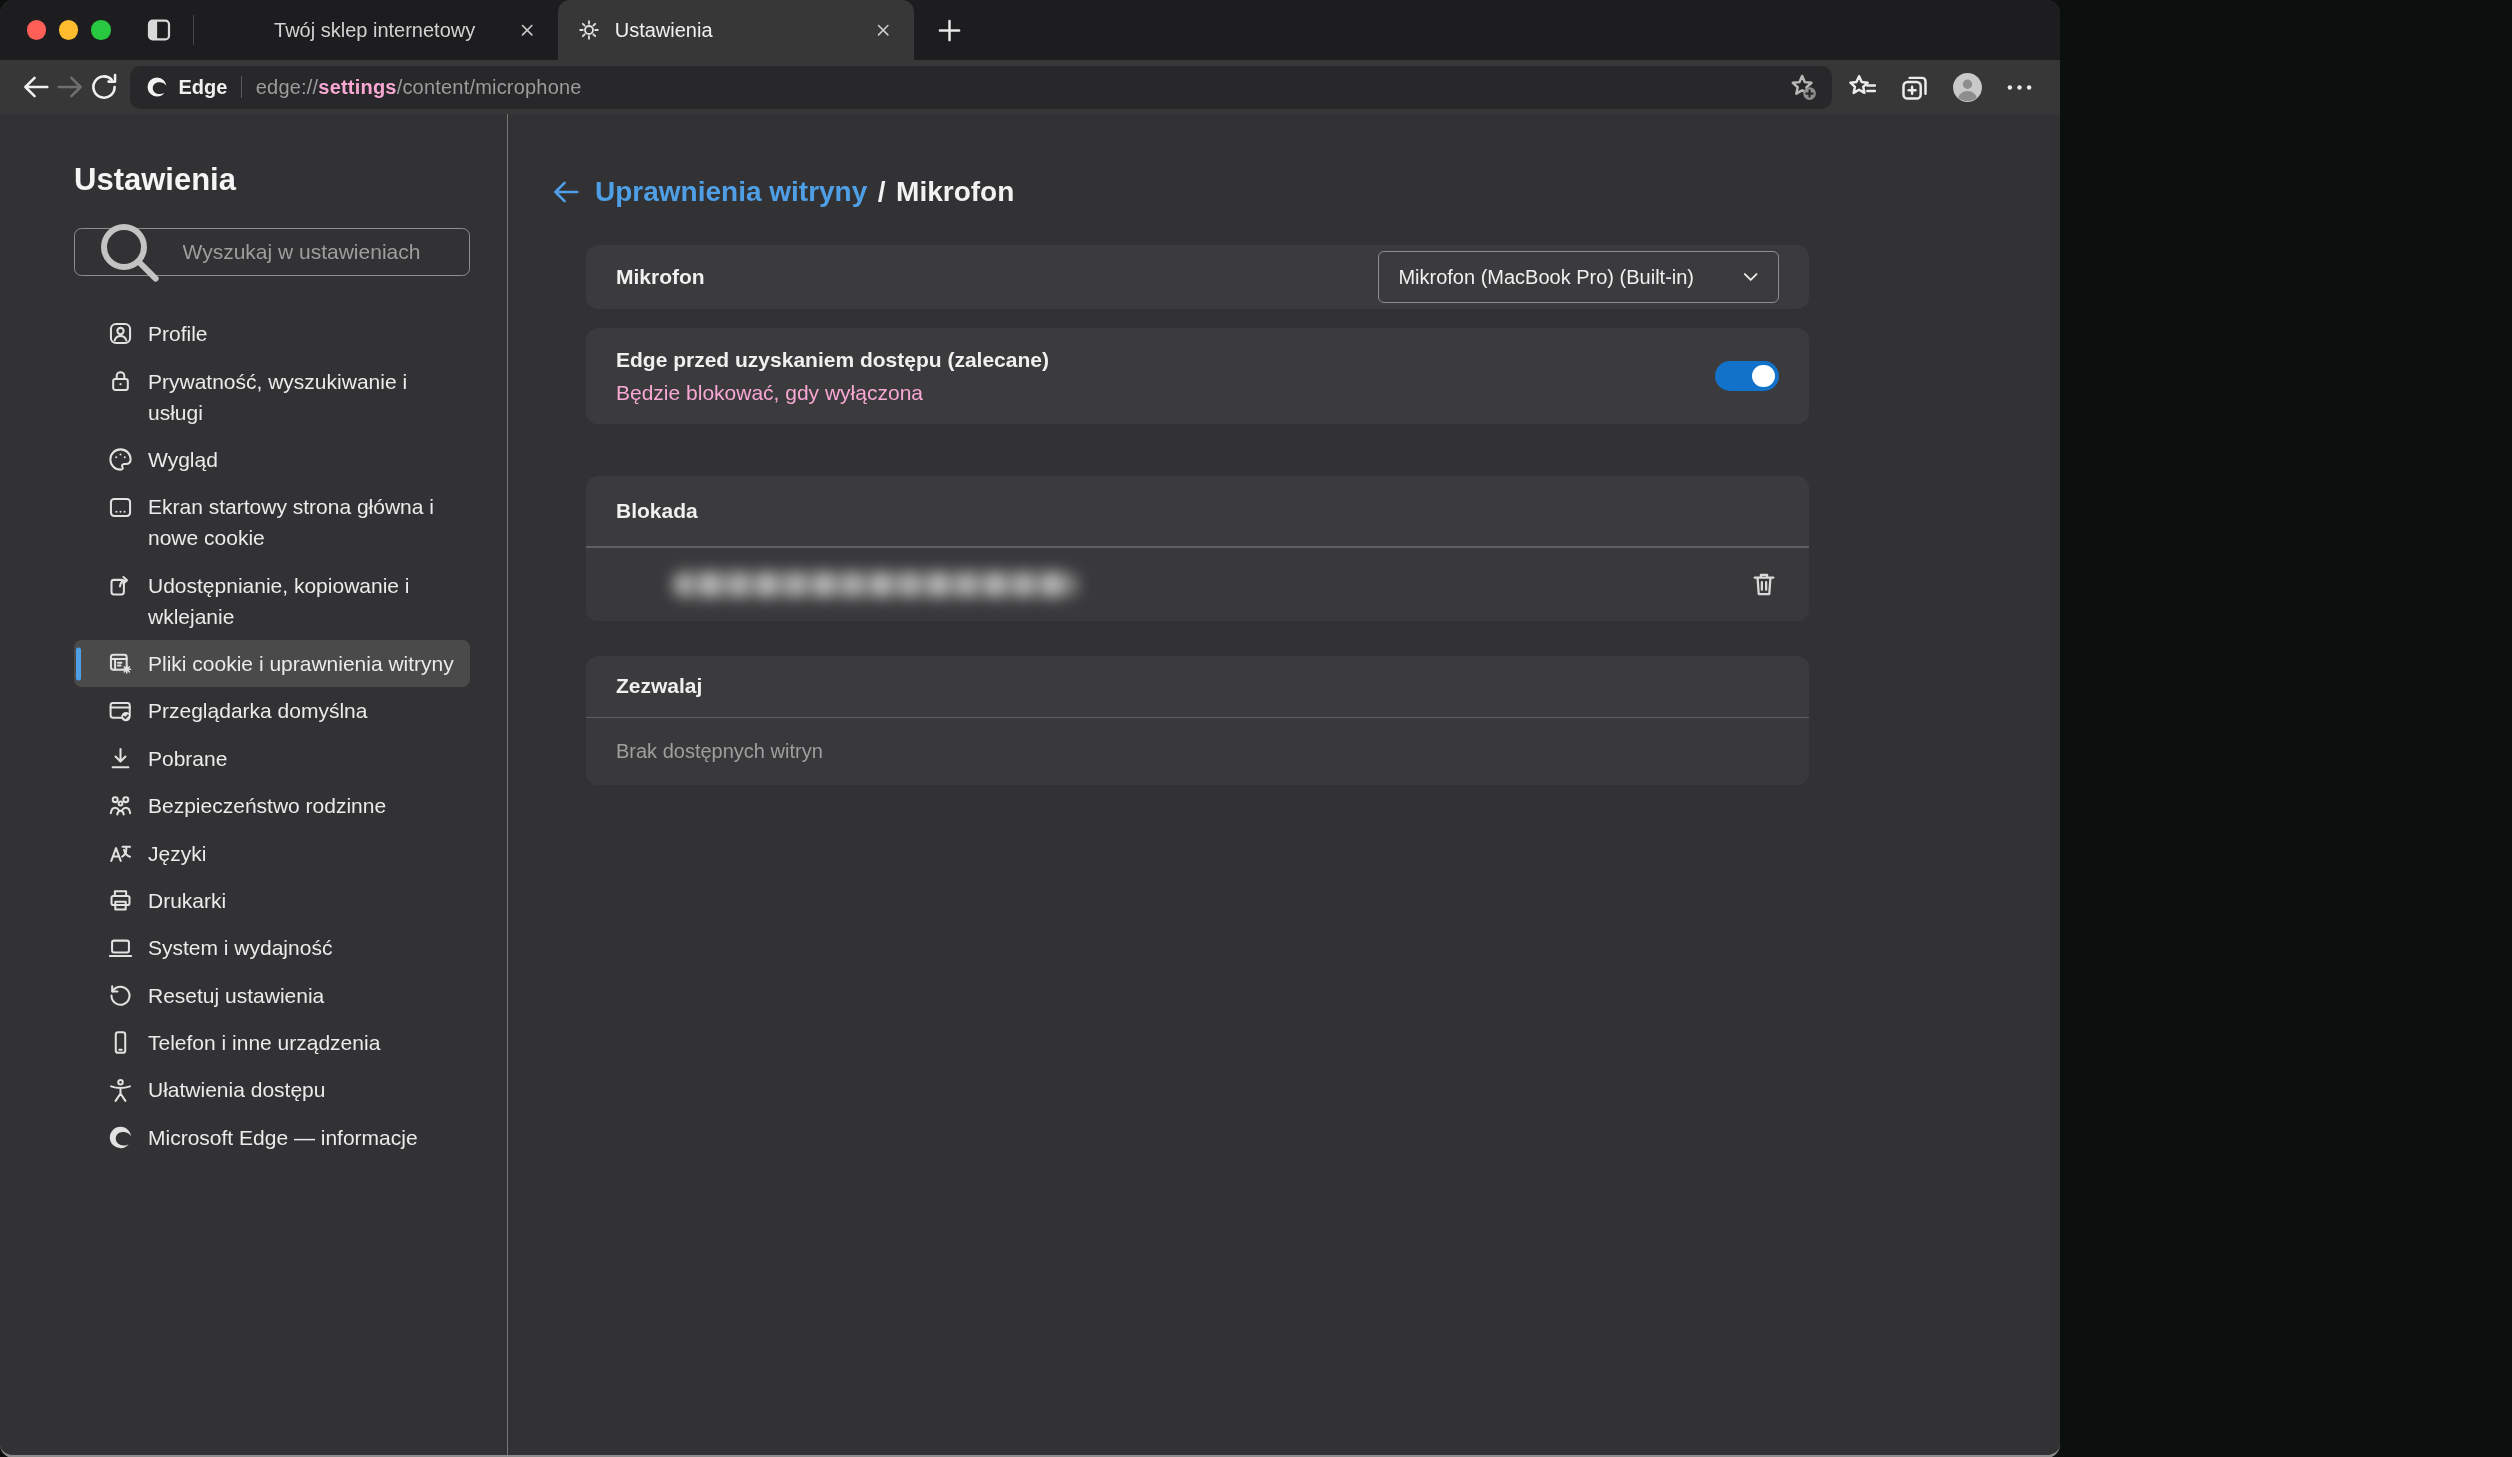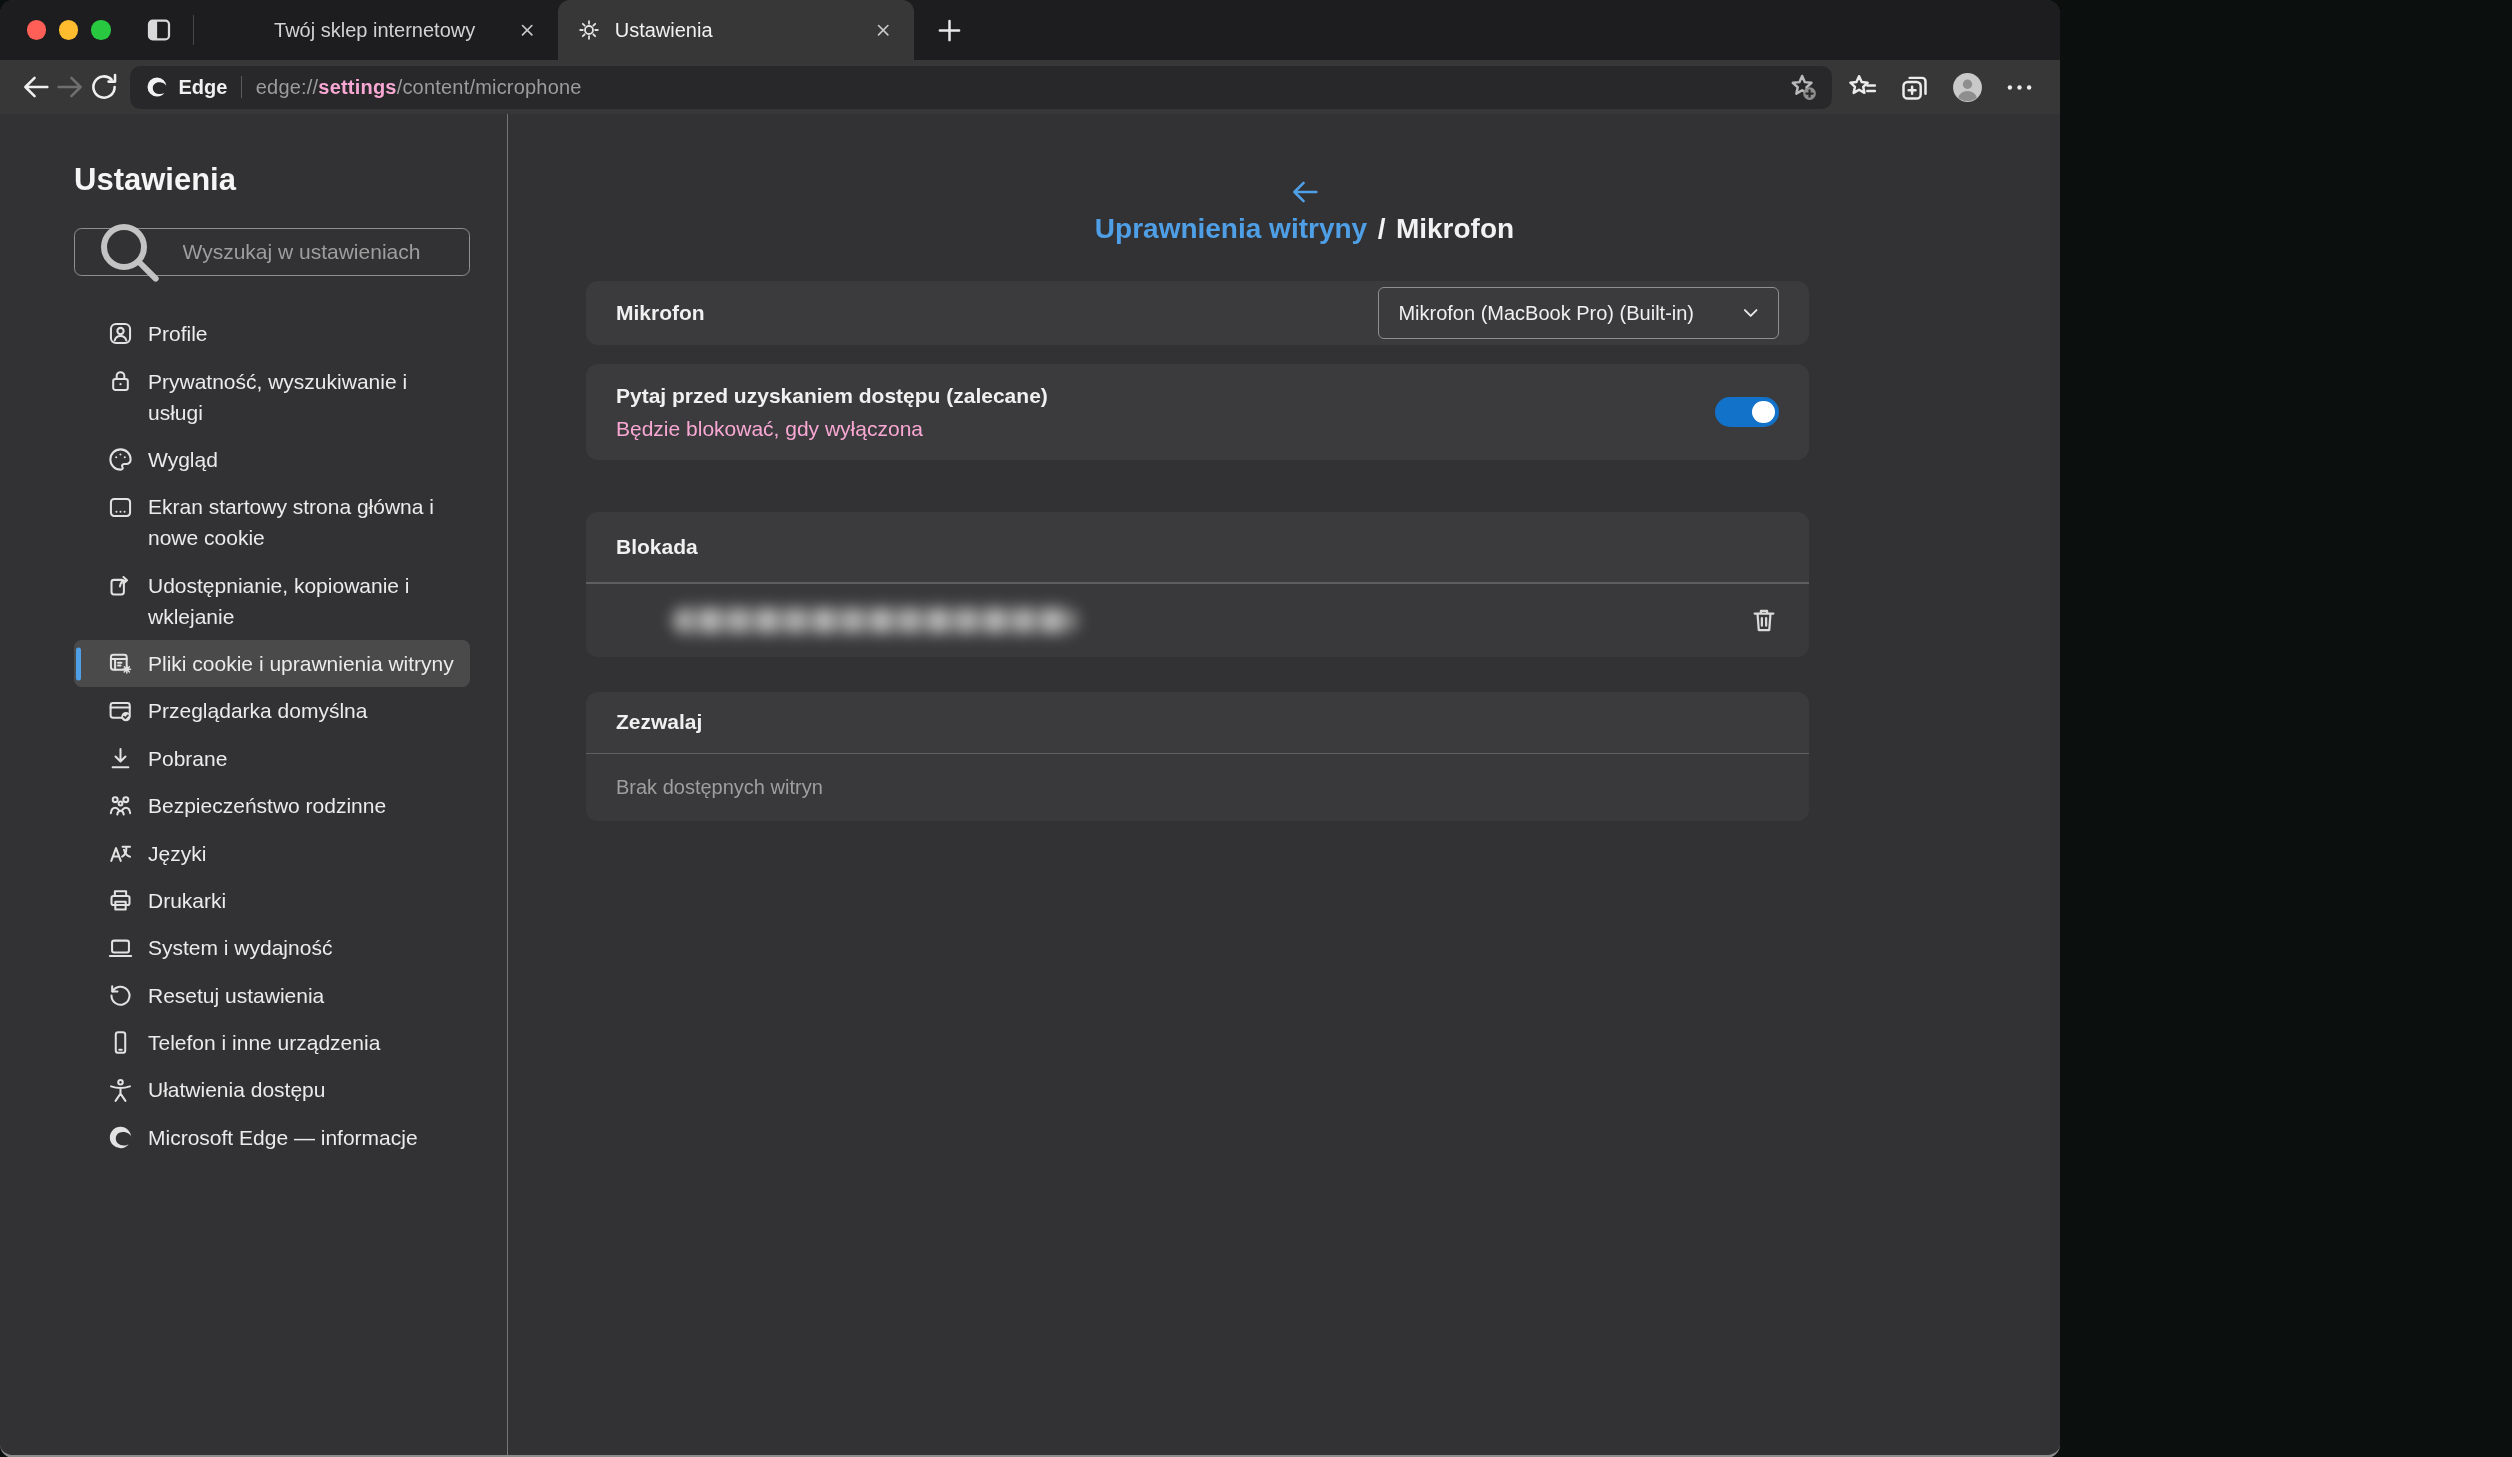--- a/index.html
+++ b/index.html
@@ -51,21 +51,21 @@
   .nav-item{position:relative;display:flex;gap:14px;padding:8.2px 12px 8.2px 33px;border-radius:7.5px;color:#ebebeb;
             font-size:21px;line-height:31px;align-items:flex-start;}
   .nav-item.selected{background:#4a4a4a;}
   .accent{position:absolute;left:1.5px;top:50%;transform:translateY(-50%);width:5.2px;height:33px;border-radius:3px;background:var(--blue,#4da0e8);}
   .nicon{flex:none;width:27px;height:27px;margin-top:2.2px;color:#e2e2e2;}
   .nicon svg{width:27px;height:27px;}
   .nlabel{flex:1;}
 
   
   .content{flex:1;padding-left:41px;box-sizing:border-box;}
-  .breadcrumb{margin-top:61px;display:flex;align-items:center;gap:4px;flex-direction:column;}
+  .breadcrumb{margin-top:61px;display:flex;align-items:center;gap:12px;}
   .bc-back{width:34px;height:34px;color:var(--blue,#4f9fe6);display:flex;align-items:center;justify-content:center;}
   .bc-text{font-size:28px;font-weight:bold;color:#f2f2f2;display:flex;gap:10.5px;align-items:center;}
   .bc-link{color:var(--blue,#4f9fe6);}
   .cards{width:1223px;margin:36px 0 0 37px;}
   .card{background:#3b3b3d;border-radius:12px;box-sizing:border-box;}
   .card-row{display:flex;align-items:center;padding:0 30px;}
   .c1{height:64px;margin-bottom:19.4px;}
   .c1 .card-row{height:64px;}
   .row-label{font-size:21px;font-weight:bold;color:#f0f0f0;}
   .dropdown{margin-left:auto;width:401px;height:52px;border:1.5px solid #8f8f8f;border-radius:6px;display:flex;align-items:center;
@@ -410,21 +410,21 @@
               <span class="dd-chev">
                     <svg viewBox="0 0 24 24" width="100%" height="100%" fill="none" stroke="currentColor" stroke-width="1.8" stroke-linecap="round" stroke-linejoin="round">
                       <path d="M6.5 9.5 12 15l5.5-5.5"></path>
                     </svg>
                   </span>
             </div>
           </div>
         </div>
 
         <div class="card c2">
-          <div class="t">Pytaj przed uzyskaniem dostępu (zalecane)</div>
+          <div class="t">Edge przed uzyskaniem dostępu (zalecane)</div>
           <div class="s">Będzie blokować, gdy wyłączona</div>
           <div class="toggle">
                 <span class="knob"></span>
               </div>
         </div>
 
         <div class="card c3">
           <div class="sec-head">Blokada</div>
           <div class="divider"></div>
           <div class="sec-row">

